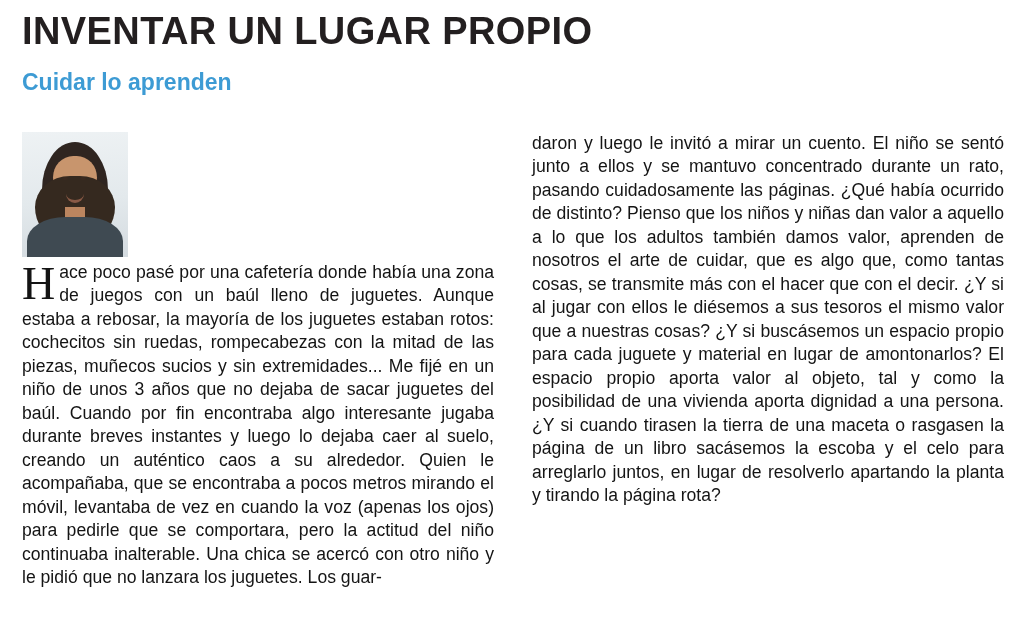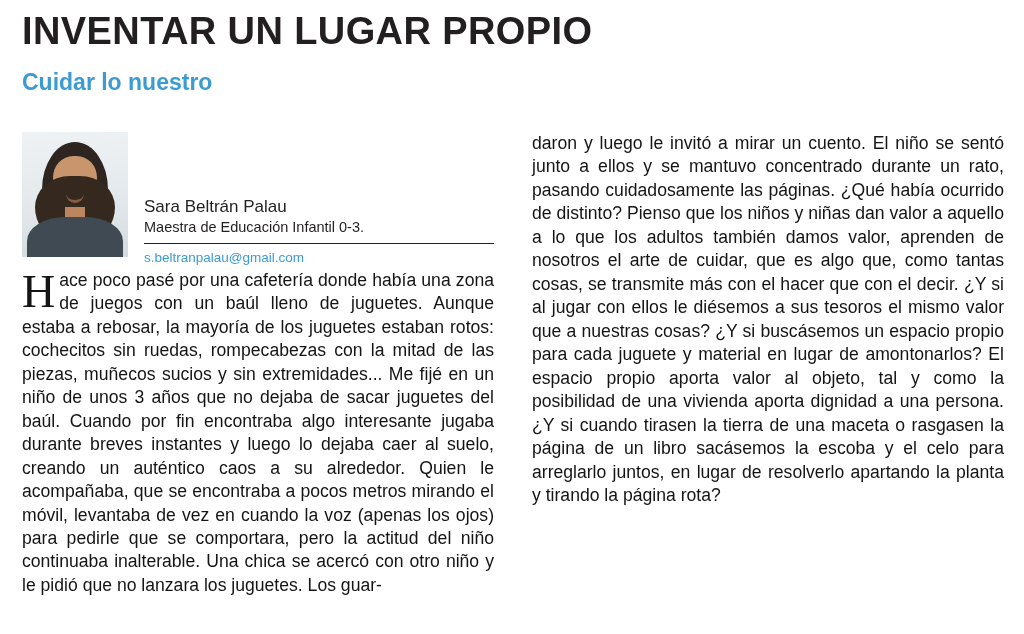--- a/index.html
+++ b/index.html
@@ -182,43 +182,38 @@
     font-family: "Liberation Serif", serif;
   }
   .right-col .body-text { margin-top: 0; }
 </style>
 </head>
 <body>
 
 <div class="page">
 
   <h1 class="title">INVENTAR UN LUGAR PROPIO</h1>
-  <h2 class="subtitle">Cuidar lo nuestro</h2>
+  <h2 class="subtitle">Cuidar lo aprenden</h2>
 
   <div class="columns">
 
     <div class="col left-col">
 
       <div class="author-block">
         <div class="portrait">
           <div class="bg"></div>
           <div class="hair"></div>
           <div class="face"></div>
           <div class="hair2"></div>
           <div class="eye-l"></div>
           <div class="eye-r"></div>
           <div class="smile"></div>
           <div class="neck"></div>
           <div class="body"></div>
         </div>
-        <div class="author-meta">
-          <div class="author-name">Sara Beltrán Palau</div>
-          <div class="author-role">Maestra de Educación Infantil 0-3.</div>
-          <div class="author-email">s.beltranpalau@gmail.com</div>
-        </div>
       </div>
 
       <div class="body-text">
         <p class="dropcap">Hace poco pasé por una cafetería donde había una zona de juegos con un baúl lleno de juguetes. Aunque estaba a rebosar, la mayoría de los juguetes estaban rotos: cochecitos sin ruedas, rompecabezas con la mitad de las piezas, muñecos sucios y sin extremidades... Me fijé en un niño de unos 3 años que no dejaba de sacar juguetes del baúl. Cuando por fin encontraba algo interesante jugaba durante breves instantes y luego lo dejaba caer al suelo, creando un auténtico caos a su alrededor. Quien le acompañaba, que se encontraba a pocos metros mirando el móvil, levantaba de vez en cuando la voz (apenas los ojos) para pedirle que se comportara, pero la actitud del niño continuaba inalterable. Una chica se acercó con otro niño y le pidió que no lanzara los juguetes. Los guar-</p>
       </div>
 
     </div>
 
     <div class="col right-col">
       <div class="body-text">

